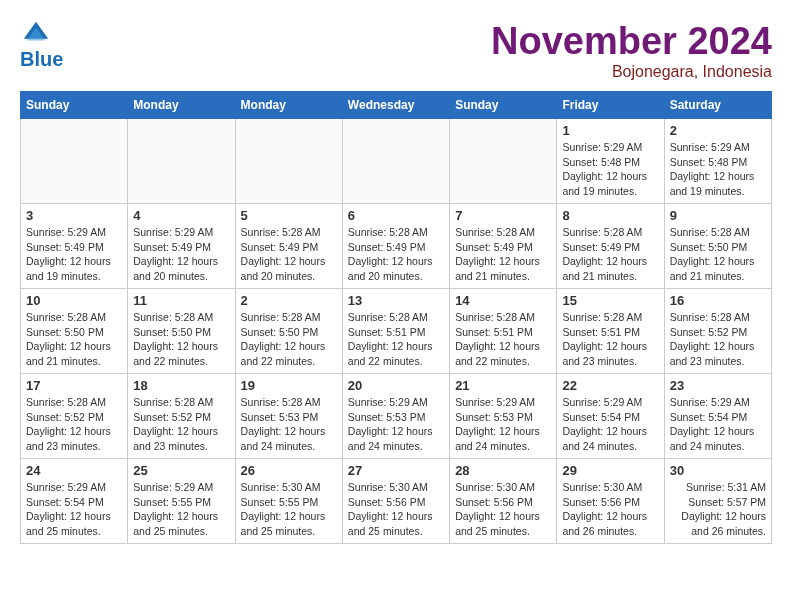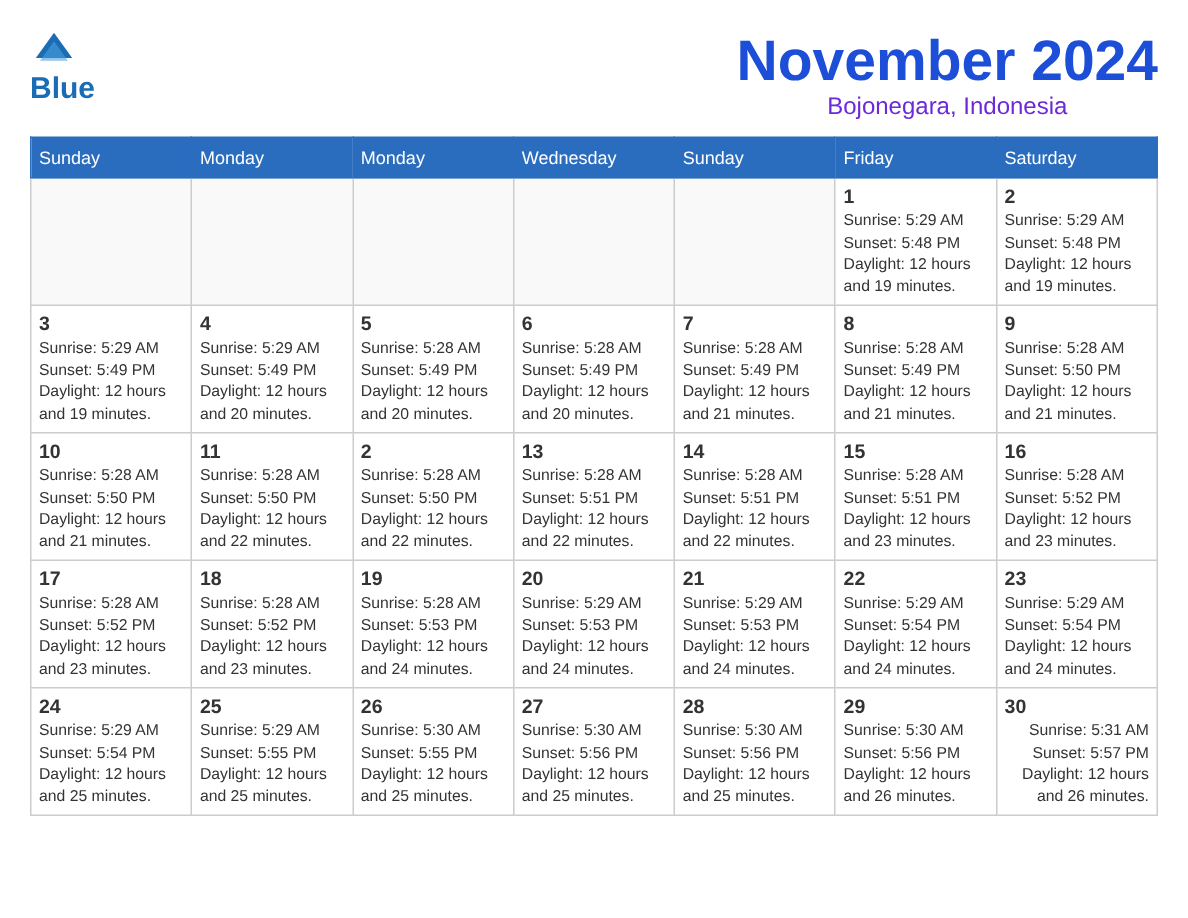--- a/index.html
+++ b/index.html
@@ -5,24 +5,24 @@
     * { box-sizing: border-box; margin: 0; padding: 0; }
     body { font-family: Arial, sans-serif; background: #fff; width: 792px; min-height: 612px; }
     .container { padding: 20px 20px 10px 20px; }
     .header { display: flex; justify-content: space-between; align-items: flex-start; margin-bottom: 10px; }
     .logo { display: flex; flex-direction: column; align-items: flex-start; }
     .logo-text { display: flex; align-items: center; }
     .logo-general { font-size: 22px; font-weight: bold; color: #333; }
     .logo-blue { font-size: 20px; font-weight: bold; color: #1a6db5; }
     .logo-icon { width: 28px; height: 28px; margin-left: 2px; }
     .title-block { text-align: right; }
-    .month-title { font-size: 38px; font-weight: bold; color: #1d4ed8; }
-    .location { font-size: 16px; color: #6d28d9; text-align: center; }
+    .month-title { font-size: 38px; font-weight: bold; color: #701a75; }
+    .location { font-size: 16px; color: #7f1d1d; }
     table { width: 100%; border-collapse: collapse; font-size: 11px; }
-    th { background-color: #2a6dbf; color: #fff; padding: 6px 5px; text-align: left; font-size: 12px; font-weight: normal; border: 1px solid #2a6dbf; }
+    th { background-color: #2a6dbf; color: #fff; padding: 6px 5px; text-align: left; font-size: 12px; font-weight: bold; border: 1px solid #2a6dbf; }
     td { border: 1px solid #ccc; vertical-align: top; padding: 4px 5px; min-height: 80px; width: 14.28%; }
     td.empty { background: #f9f9f9; }
     td.has-data { background: #fff; }
     .day-num { font-size: 13px; font-weight: bold; color: #333; display: block; margin-bottom: 2px; }
     .day-info { color: #333; line-height: 1.4; font-size: 10.5px; }
     tr { }
     td { height: 85px; }
   </style>
 </head>
 <body>

